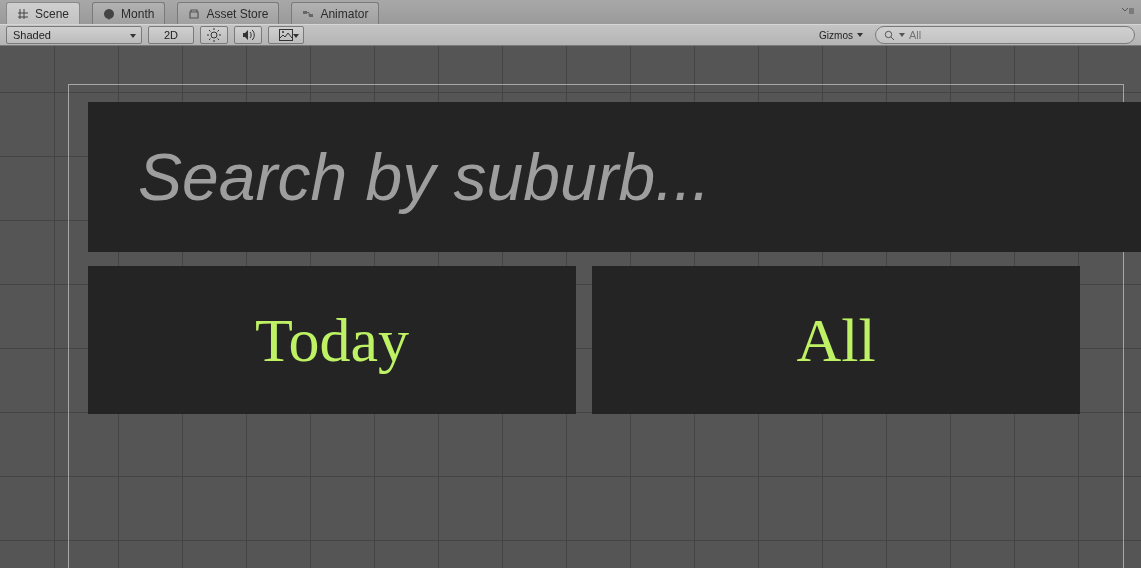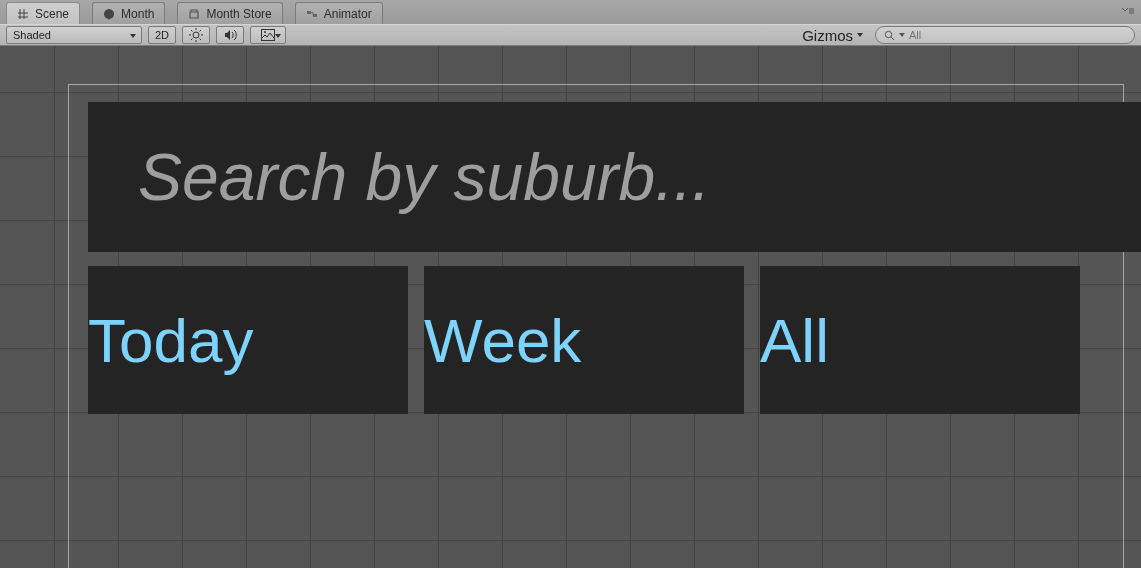--- a/index.html
+++ b/index.html
@@ -73,21 +73,21 @@
   }
   .tb-drop { padding-right: 14px; position:relative; min-width: 136px;}
   .tb-drop::after{
     content:""; position:absolute; right:5px; top:7px;
     border-left:3px solid transparent; border-right:3px solid transparent;
     border-top:4px solid #333;
   }
   .tb-btn { width: 28px; justify-content:center; }
   .flex-spacer { flex: 1; }
   .gizmos { height:18px; display:flex; align-items:center; gap:2px; padding:0 6px; cursor:pointer;}
-  .gizmos span { font-size:15px; }
+  .gizmos span { font-size:10px; }
   .gizmos .tri { width:0;height:0;border-left:3px solid transparent;border-right:3px solid transparent;border-top:4px solid #333; margin-left:2px;}
   .search-field {
     height:18px; width:260px;
     border:1px solid #7a7a7a; border-radius:9px;
     background:linear-gradient(#d0d0d0,#c3c3c3);
     display:flex; align-items:center; gap:4px; padding:0 8px;
     font-size:11px; color:#555;
   }
   .search-field input{
     flex:1; border:none; outline:none; background:transparent; font-size:11px; color:#333;
@@ -128,24 +128,24 @@
     font-family: Arial, Helvetica, sans-serif;
   }
   .button-row{
     position:absolute;
     left:88px; top:220px; width:992px; height:148px;
     display:flex; gap:16px;
   }
   .ui-button{
     flex:1 1 0;
     background:#242424;
-    display:flex; align-items:center; 
-    color:#7dd3fc;
+    display:flex; align-items:center; justify-content:center;
+    color:#bef264;
     font-size:62px;
-    font-family: Liberation Sans, sans-serif;
+    font-family: Liberation Serif, serif;
     cursor:pointer;
   }
 
   svg { display:block; }
 </style>
 </head>
 <body>
 
 <div class="tab-row">
   <div class="editor-tab active">
@@ -163,21 +163,21 @@
         </svg>
     </span>
     <span>Month</span>
   </div>
   <div class="editor-tab">
     <span class="tab-icon">
       <svg width="12" height="12" viewBox="0 0 12 12">
           <path d="M2 4h8v6H2zM3 4V2h6v2" fill="none" stroke="#555" stroke-width="1.2"></path>
         </svg>
     </span>
-    <span>Month Store</span>
+    <span>Asset Store</span>
   </div>
   <div class="editor-tab">
     <span class="tab-icon">
       <svg width="12" height="12" viewBox="0 0 12 12">
           <rect x="1" y="3" width="4" height="3" fill="#666"></rect>
           <rect x="7" y="6" width="4" height="3" fill="#666"></rect>
           <path d="M5 4.5h2V7.5" stroke="#666" fill="none"></path>
         </svg>
     </span>
     <span>Animator</span>
@@ -187,21 +187,21 @@
         <path d="M2 2l3 3 3-3" stroke="#555" fill="none" stroke-width="1"></path>
         <path d="M9 3h5M9 5h5M9 7h5" stroke="#555" stroke-width="1"></path>
       </svg>
   </div>
 </div>
 
 <div class="toolbar">
   <div class="tb-box tb-drop">
     <span>Shaded</span>
   </div>
-  <div class="tb-box tb-btn" style="width:28px;">
+  <div class="tb-box tb-btn" style="width:46px;">
     <span>2D</span>
   </div>
   <div class="tb-box tb-btn">
     <span>
       <svg width="14" height="14" viewBox="0 0 14 14">
           <circle cx="7" cy="7" r="3" fill="none" stroke="#333" stroke-width="1"></circle>
           <g stroke="#333" stroke-width="1">
             <path d="M7 0v2M7 12v2M0 7h2M12 7h2M2 2l1.5 1.5M10.5 10.5L12 12M12 2l-1.5 1.5M3.5 10.5L2 12"></path>
           </g>
         </svg>
@@ -251,19 +251,16 @@
 
   <div class="search-box">
     <span class="search-box-text">Search by suburb...</span>
   </div>
 
   <div class="button-row">
     <div class="ui-button">
       <span>Today</span>
     </div>
     <div class="ui-button">
-      <span>Week</span>
-    </div>
-    <div class="ui-button">
       <span>All</span>
     </div>
   </div>
 </div>
 
 </body></html>

